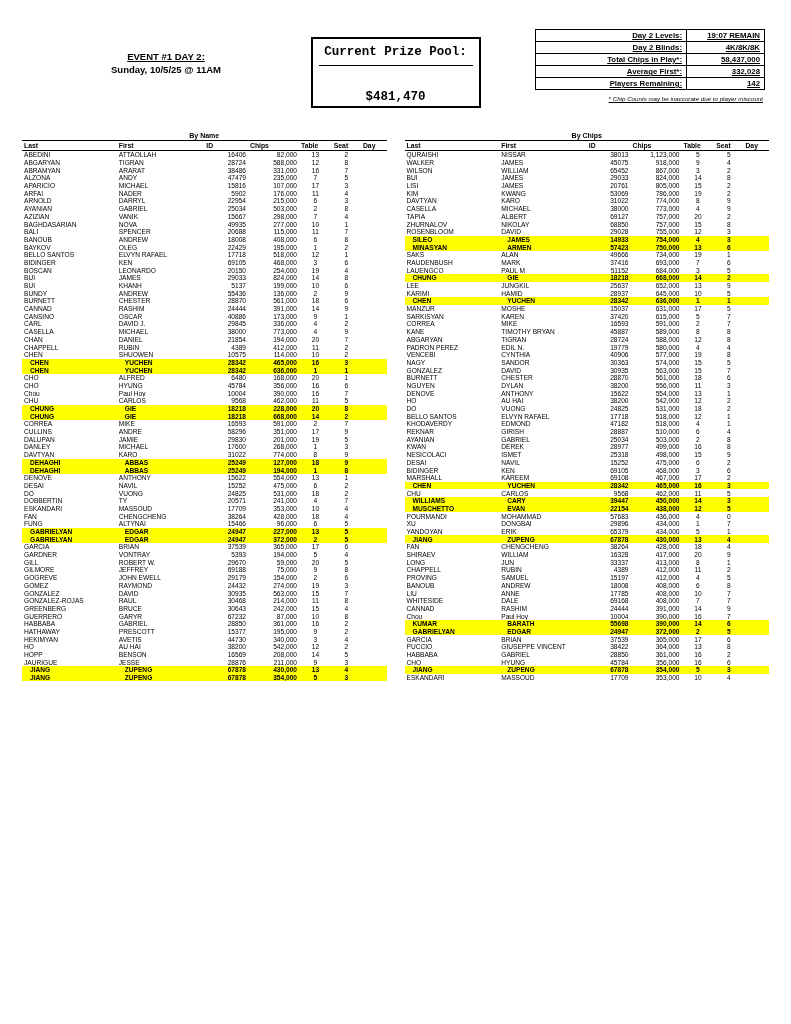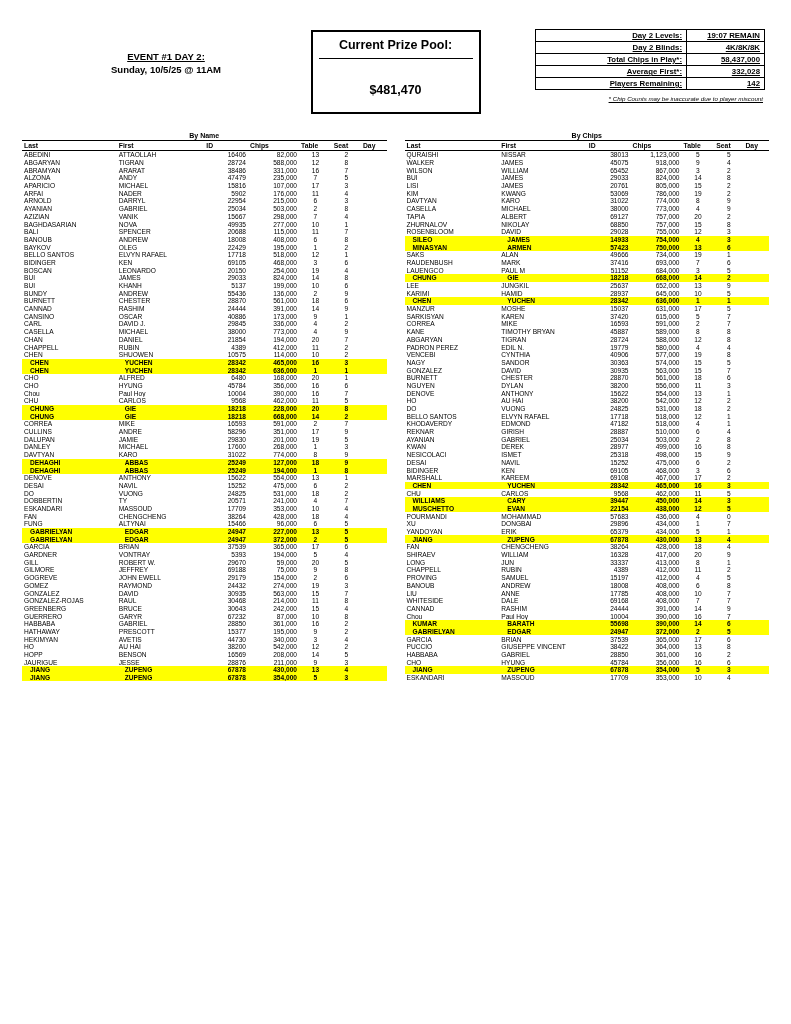--- a/index.html
+++ b/index.html
@@ -31,22 +31,23 @@
     line-height: 1.35;
     width: 230px;
     padding-left: 50px;
   }
   .event-title .line1 { text-decoration: underline; }
 
   .prize-box {
     border: 2px solid #000;
     width: 170px;
     text-align: center;
-    padding: 6px 4px 15px 4px;
+    padding: 6px 4px 2px 4px;
     margin-top: 16px;
+    font-family: Liberation Mono, monospace;
   }
   .prize-label { font-size: 12.5px; font-weight: bold; margin-bottom: 6px; }
   .prize-rule { border-top: 1.5px solid #000; margin: 4px 2px 6px 2px; }
   .prize-value { font-size: 12.5px; font-weight: bold; margin-top: 24px; }
 
   .info-wrap { width: 230px; margin-top: 3px; text-decoration: underline; }
   table.info {
     border-collapse: collapse;
     width: 100%;
     font-size: 7.8px;

